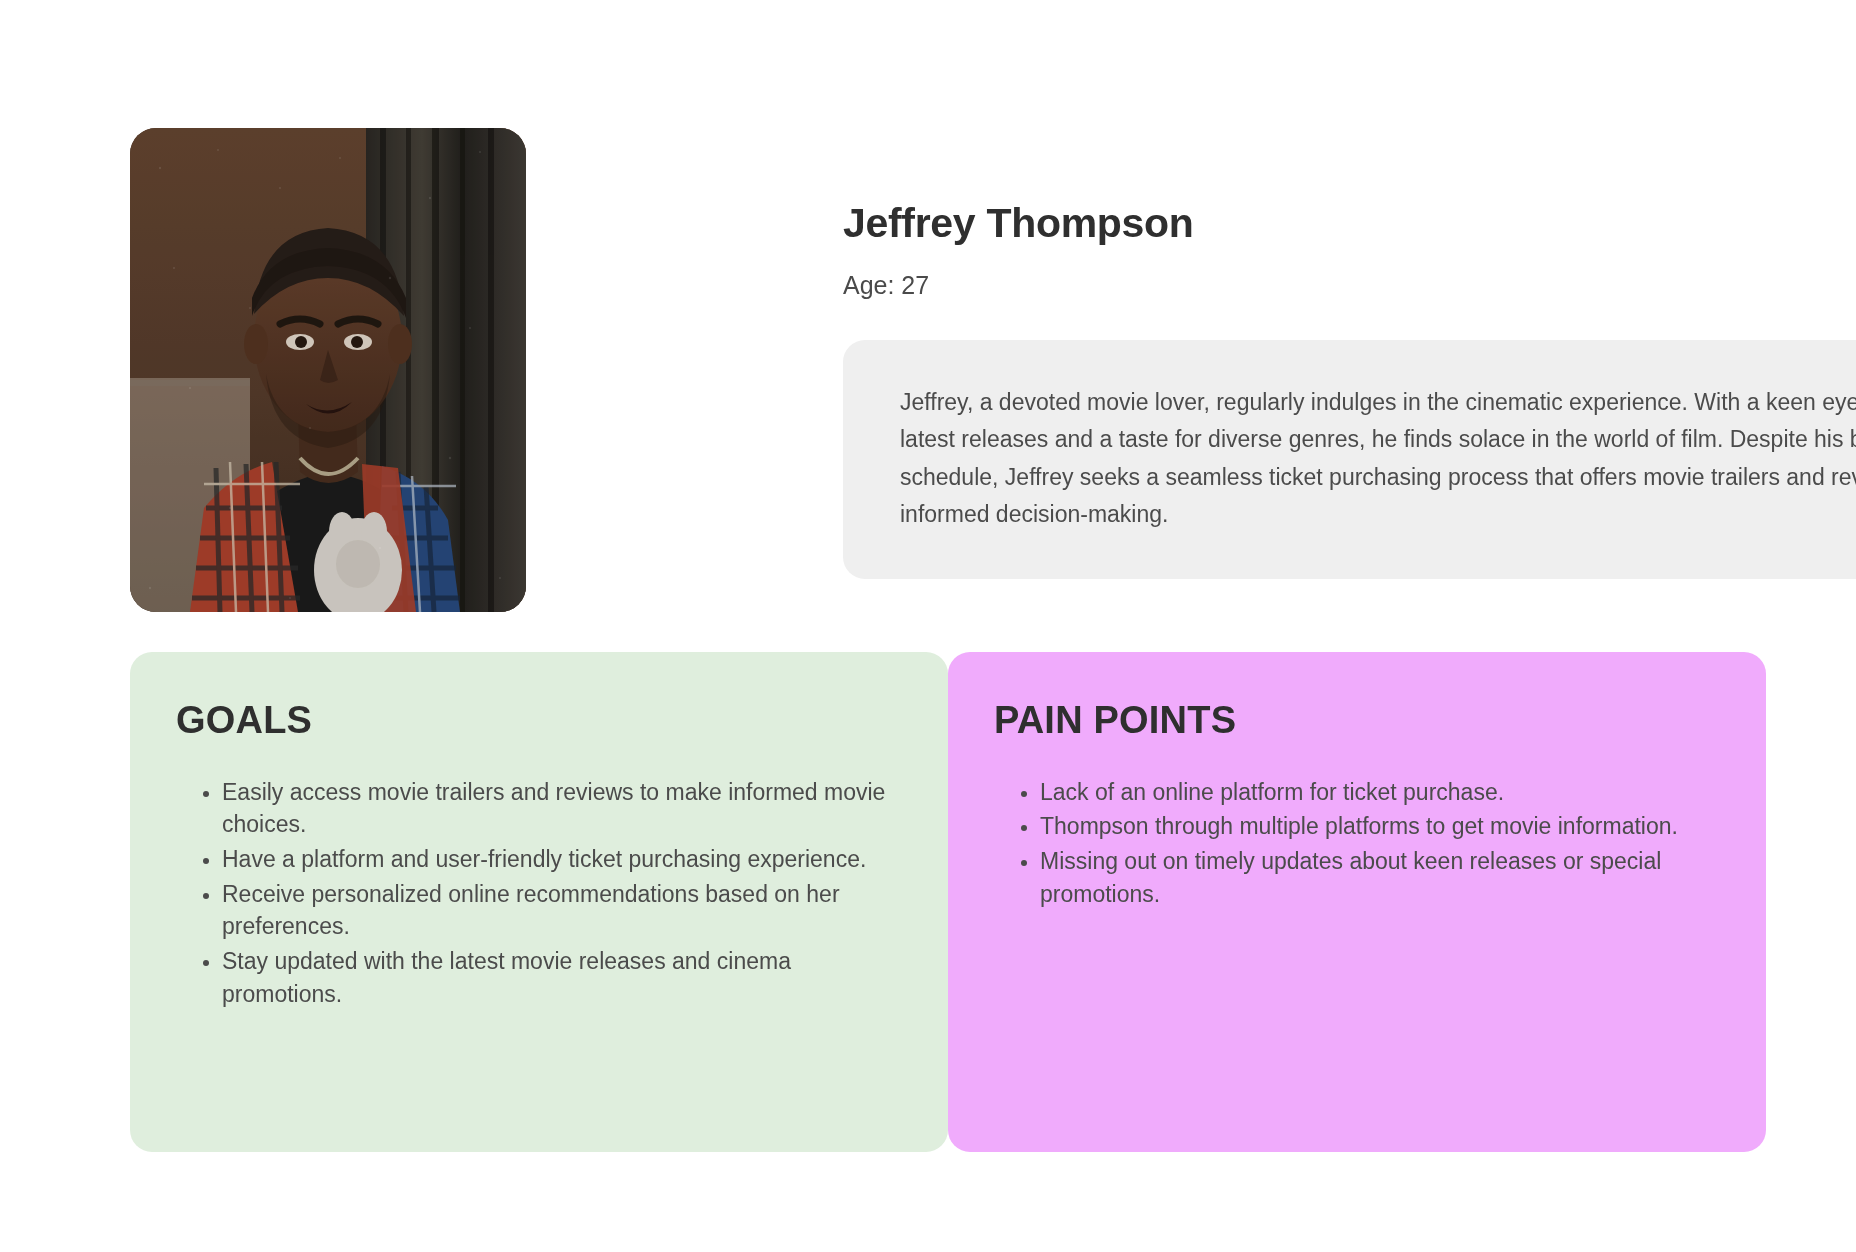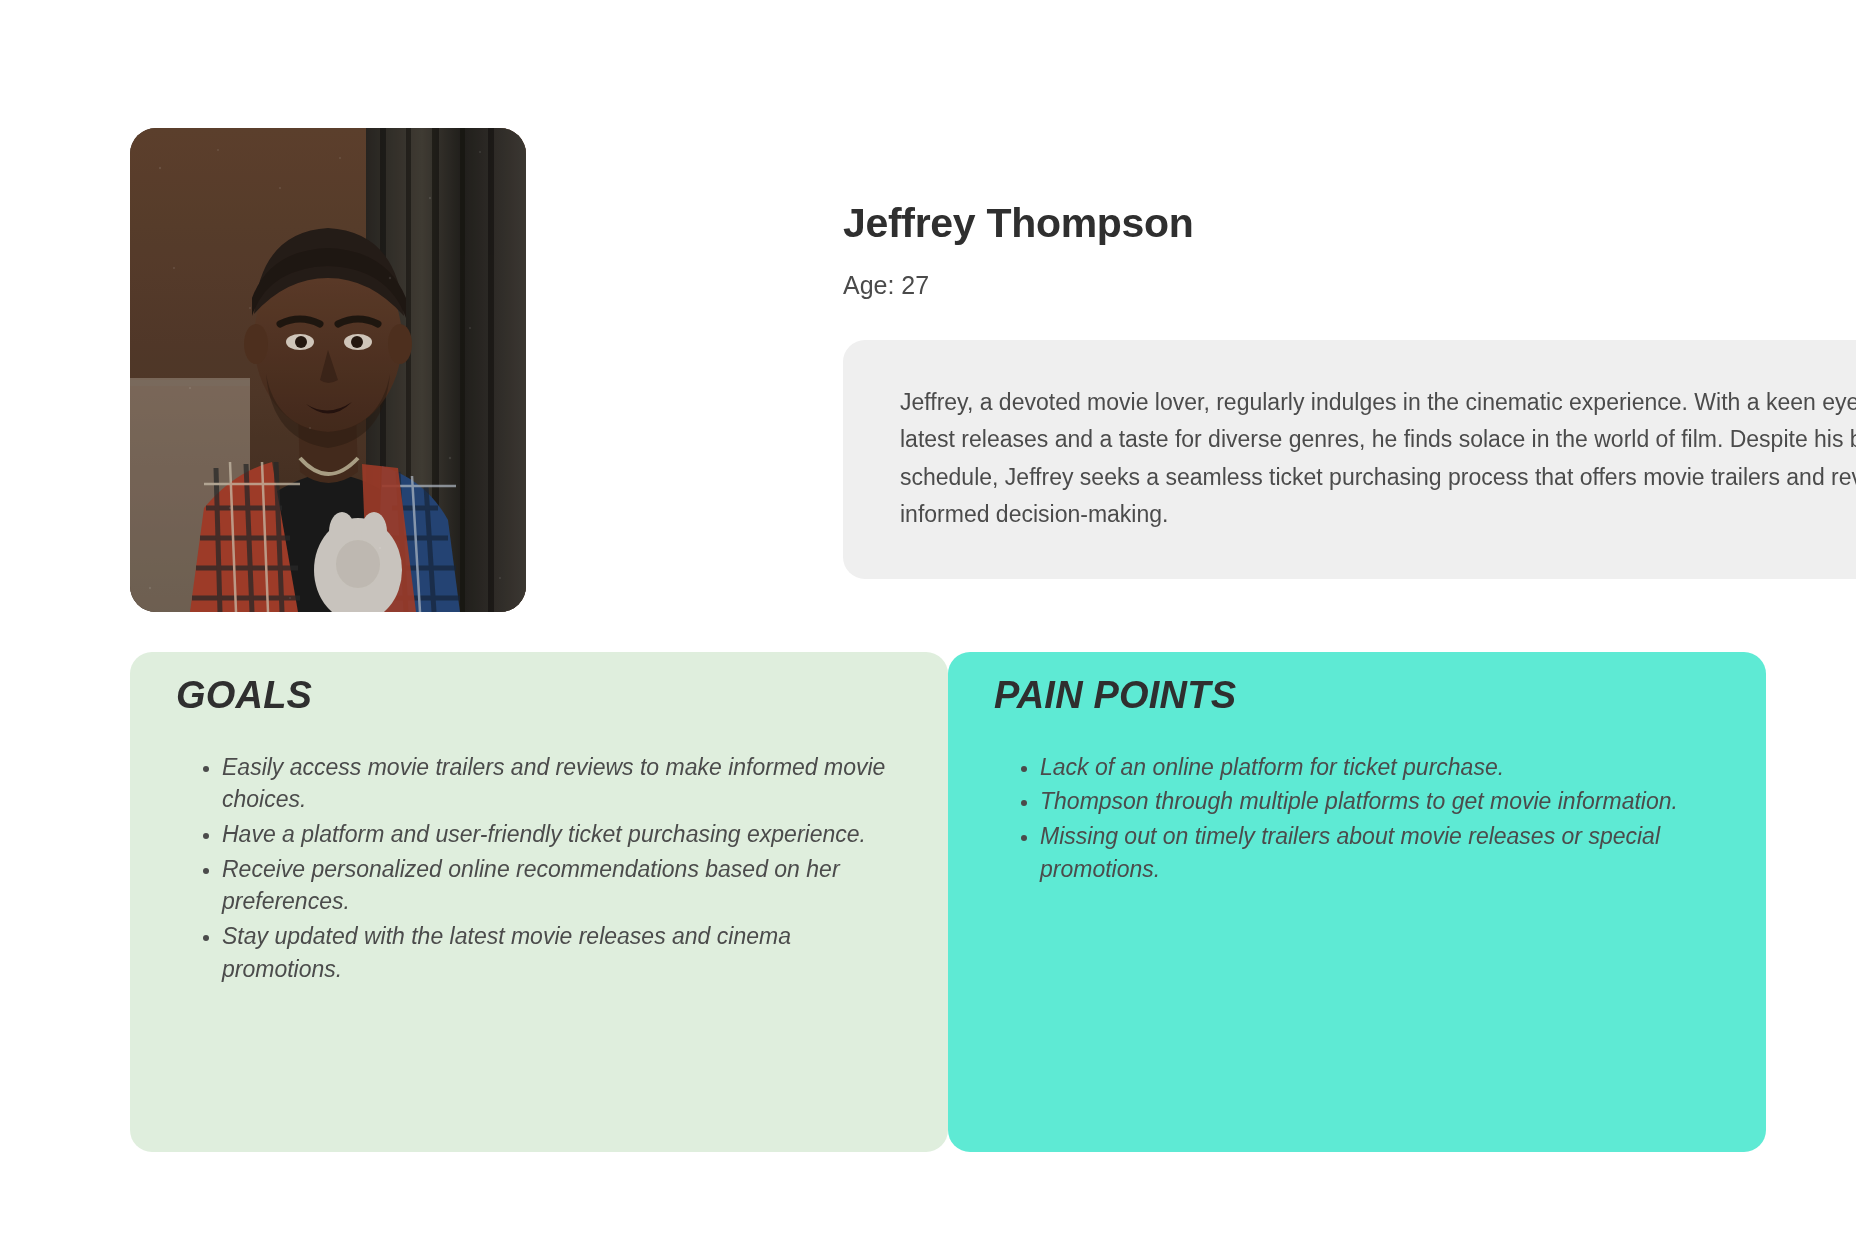--- a/index.html
+++ b/index.html
@@ -93,28 +93,27 @@
     width: 1636px;
     display: flex;
     justify-content: space-between;
   }
 
   .panel {
     width: 889px;
     min-height: 500px;
     border-radius: 22px;
     box-sizing: border-box;
-    padding: 23px 44px 44px 46px;
-    font-style: italic;
+    padding: 48px 44px 44px 46px;
   }
   .panel.goals {
     background: #dfeedd;
   }
   .panel.pains {
-    background: #5eead4;
+    background: #f0abfc;
   }
 
   .panel-title {
     font-size: 38px;
     font-weight: bold;
     letter-spacing: 0.2px;
     color: #2f2f2f;
     margin: 0 0 34px 0;
     line-height: 1.1;
   }
@@ -269,18 +268,18 @@
         <li>Receive personalized online recommendations based on her preferences.</li>
         <li>Stay updated with the latest movie releases and cinema promotions.</li>
       </ul>
     </div>
 
     <div class="panel pains">
       <h2 class="panel-title">PAIN POINTS</h2>
       <ul>
         <li>Lack of an online platform for ticket purchase.</li>
         <li>Thompson through multiple platforms to get movie information.</li>
-        <li>Missing out on timely trailers about movie releases or special promotions.</li>
+        <li>Missing out on timely updates about keen releases or special promotions.</li>
       </ul>
     </div>
 
   </div>
 </div>
 
 </body></html>

